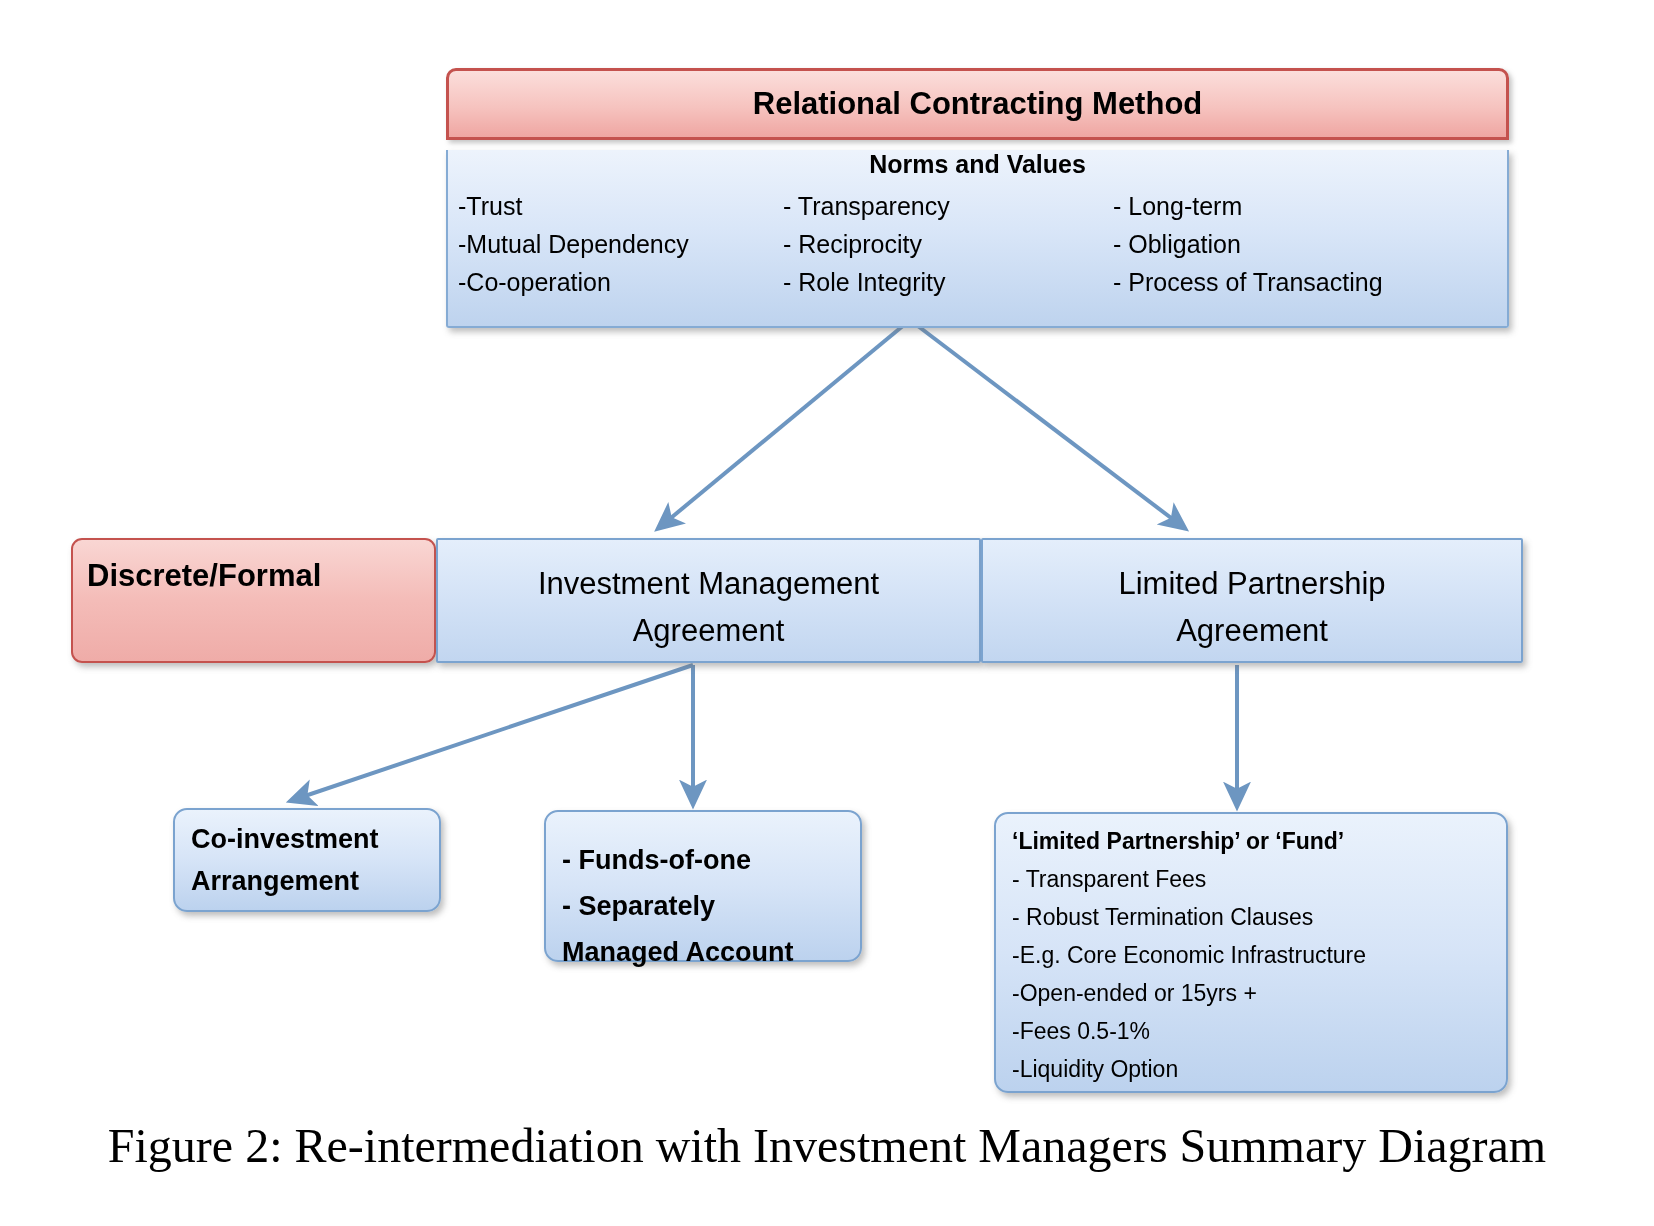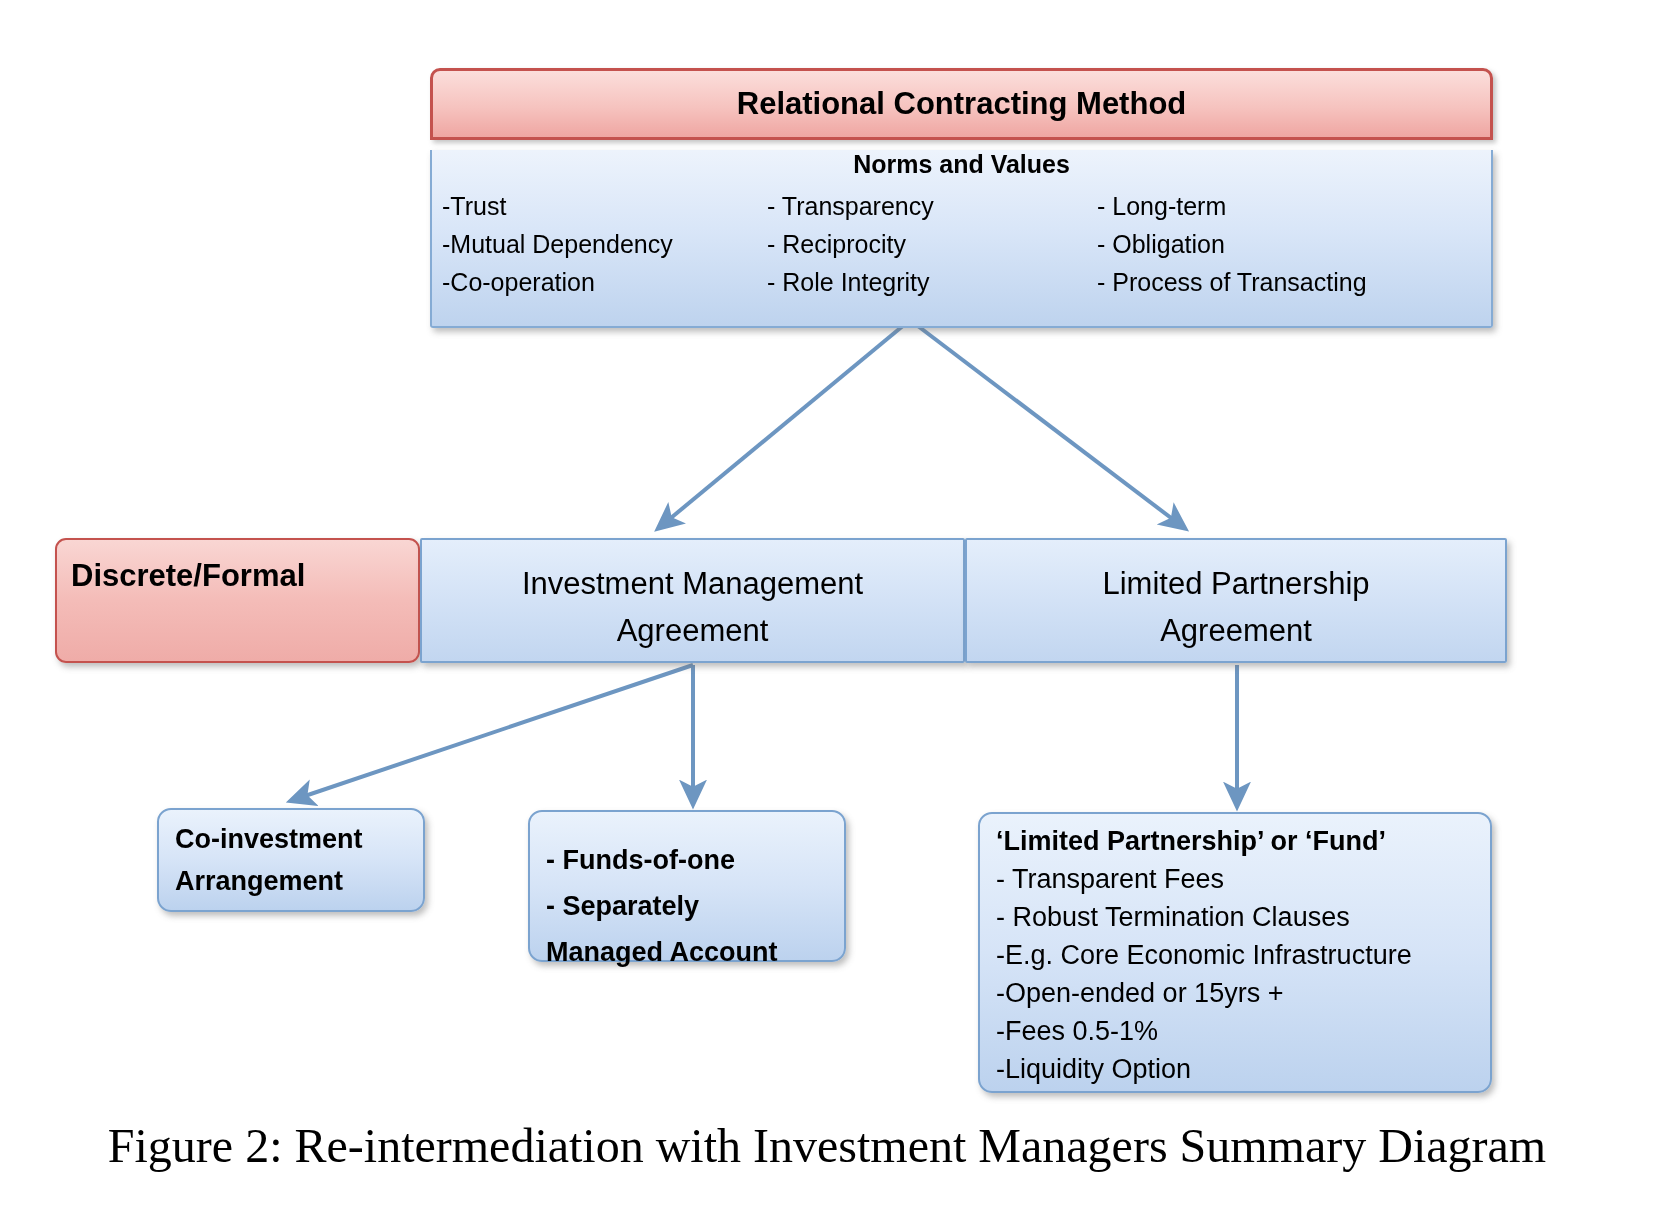--- a/index.html
+++ b/index.html
@@ -1,19 +1,19 @@
 <!DOCTYPE html>
 <html><head>
 <meta charset="utf-8">
 <style>
   html,body{margin:0;padding:0;background:#ffffff;}
   body{font-family:"Liberation Sans",sans-serif;color:#000;}
   #canvas{position:relative;width:1654px;height:1226px;background:#fff;overflow:hidden;}
 
-  .box{position:absolute;box-sizing:border-box;}
+  .box{position:absolute;box-sizing:border-box;margin-left:16px;}
   .shadow{box-shadow:3px 4px 6px rgba(110,110,110,0.45);}
 
   
   #top-box{left:430px;top:68px;width:1063px;}
   #top-box-header{
     box-sizing:border-box;width:100%;height:72px;
     border:3px solid #c4524e;border-radius:10px 10px 0 0;
     background:linear-gradient(to bottom,#fbdedb 0%,#f6c3bf 55%,#efa6a2 100%);
     display:flex;align-items:center;justify-content:center;
     font-size:31px;font-weight:bold;
@@ -48,21 +48,21 @@
   
   .bot{
     border:2px solid #7ba3cf;border-radius:14px;
     background:linear-gradient(to bottom,#eaf2fc 0%,#d6e4f7 50%,#bcd2ee 100%);
   }
   #coinvest-box{left:157px;top:808px;width:268px;height:104px;
     font-weight:bold;font-size:27px;line-height:42px;padding:8px 0 0 16px;}
   #funds-box{left:528px;top:810px;width:318px;height:152px;
     font-weight:bold;font-size:27px;line-height:46px;padding:25px 0 0 16px;}
   #fund-box{left:978px;top:812px;width:514px;height:281px;
-    font-size:27px;line-height:38px;padding:8px 0 0 16px;}
+    font-size:23px;line-height:38px;padding:8px 0 0 16px;}
   #fund-box .hdr{font-weight:bold;}
 
   
   #caption{
     position:absolute;left:0;top:1118px;width:1654px;text-align:center;
     font-family:"Liberation Serif",serif;font-size:48px;color:#000;
   }
 
   
   #arrow-layer{position:absolute;left:0;top:0;width:1654px;height:1226px;pointer-events:none;}

